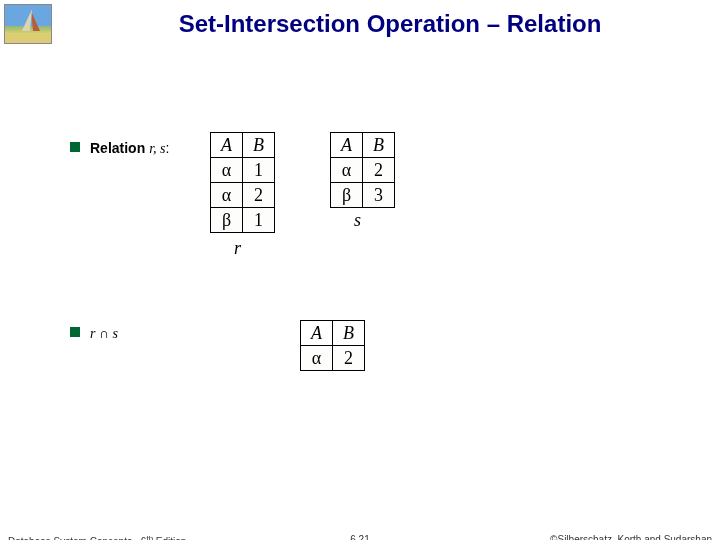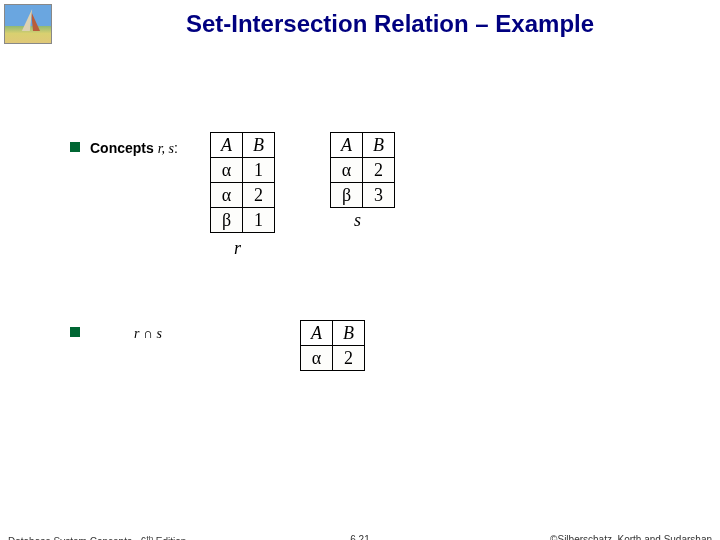--- a/index.html
+++ b/index.html
@@ -71,21 +71,21 @@
   }
   .item1 .lbl { font-weight: bold; }
   .item1 .ital { font-style: italic; font-weight: normal; font-family: "Times New Roman", serif; }
   .item2 {
     position: absolute;
     top: 325px;
     left: 70px;
     font-size: 14px;
     color: #000;
   }
-  .item2 .expr { font-style: italic; font-family: "Times New Roman", serif; margin-left: 44px; }
+  .item2 .expr { font-style: italic; font-family: "Times New Roman", serif; }
   .tbl {
     position: absolute;
     border-collapse: collapse;
     font-family: "Times New Roman", serif;
   }
   .tbl td, .tbl th {
     border: 1px solid #000;
     padding: 1px 10px;
     text-align: center;
     font-size: 18px;
@@ -118,24 +118,24 @@
   .footer-right { position: absolute; right: 8px; }
   sup { font-size: 8px; }
 </style>
 </head>
 <body>
 
 <div class="logo">
     <div class="sail2"></div>
   </div>
 
-<div class="title">Set-Intersection Relation – Example</div>
+<div class="title">Set-Intersection Operation – Relation</div>
 
 <div class="item1">
-  <span class="bullet"></span><span class="lbl">Concepts </span><span class="ital">r, s</span><span>:</span>
+  <span class="bullet"></span><span class="lbl">Relation </span><span class="ital">r, s</span><span>:</span>
 </div>
 
 <div class="item2">
   <span class="bullet"></span><span class="expr">r ∩ s</span>
 </div>
 
 <table class="tbl tbl-r">
   <tbody>
       <tr>
     <th>A</th>

